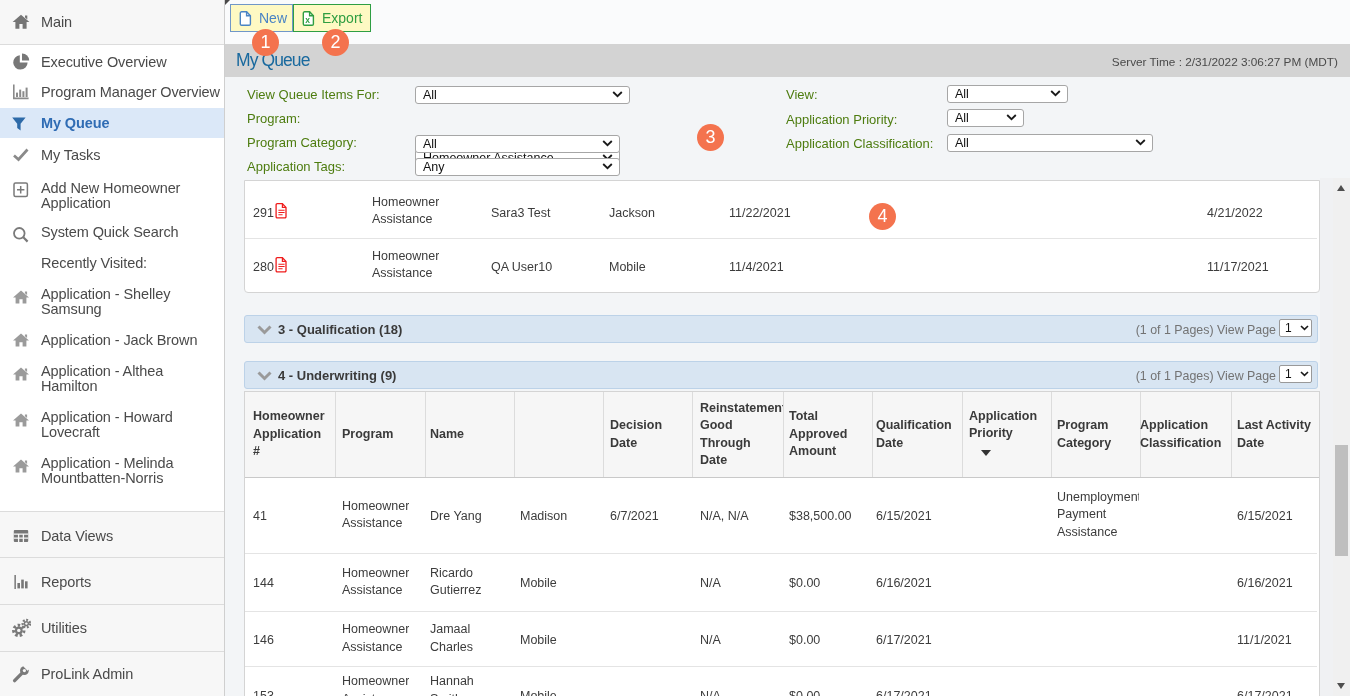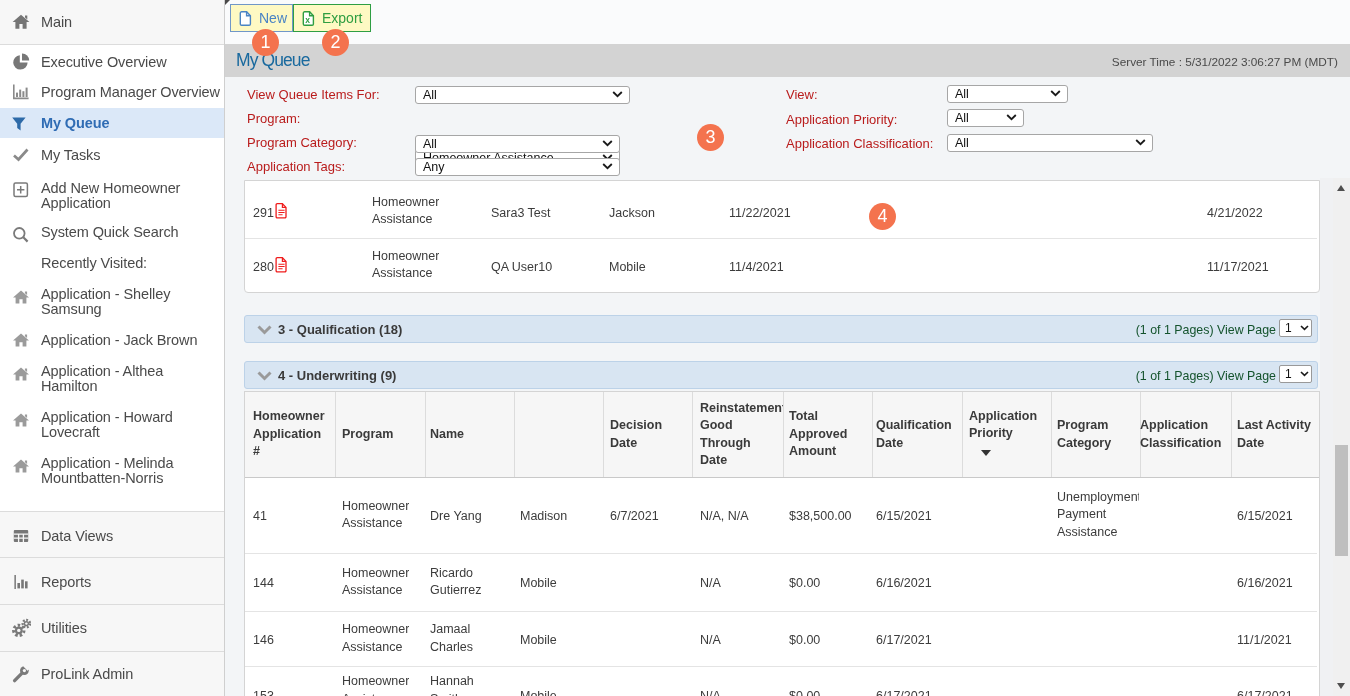--- a/index.html
+++ b/index.html
@@ -12,32 +12,32 @@
 .sdiv{position:absolute;left:0;width:224px;height:0;border-top:1px solid #dcdcdc;}
 .sitem{position:absolute;left:41px;font-size:14.5px;color:#4a4a4a;line-height:14.6px;letter-spacing:-0.1px;}
 .sicon{position:absolute;left:11px;width:20px;height:20px;}
 
 #main{position:absolute;left:225px;top:0;width:1125px;height:696px;background:#f3f5f7;}
 #topstrip{position:absolute;left:0;top:0;width:1125px;height:44px;background:#fafbfc;}
 .btn{position:absolute;top:4px;height:26px;background:#fef9c3;display:flex;align-items:center;font-size:14px;}
 #titlebar{position:absolute;left:0;top:44px;width:1125px;height:33px;background:#d3d3d3;}
 #titlebar .t{position:absolute;left:11px;top:6px;font-size:17.5px;letter-spacing:-0.9px;color:#19699e;}
 #titlebar .st{position:absolute;right:12px;top:11px;font-size:11.8px;color:#4a4a4a;}
-.flabel{position:absolute;font-size:13px;color:#b91c1c;}
+.flabel{position:absolute;font-size:13px;color:#4d7c0f;}
 .sel{position:absolute;height:15px;background:#fff;border:1px solid #a6a6a6;border-radius:3px;
  font-size:12.5px;color:#111;padding:1px 0 0 7px;line-height:14px;}
 .sel svg{position:absolute;right:6px;top:4px;}
 .circ{position:absolute;width:27px;height:27px;border-radius:50%;background:#f4734e;color:#fff;
  font-size:18px;text-align:center;line-height:27px;z-index:20;}
 
 #vp{position:absolute;left:0;top:178px;width:1125px;height:518px;overflow:hidden;}
 .wbox{position:absolute;left:19px;width:1074px;background:#fff;border:1px solid #d4d4d4;}
 .gbar{position:absolute;left:19px;width:1072px;height:26px;background:#d8e5f2;border:1px solid #bcd2e8;border-radius:3px;}
 .gbar .gt{position:absolute;left:33px;top:6px;font-size:13px;font-weight:bold;color:#3a3a3a;}
-.gbar .pg{position:absolute;right:41px;top:6.5px;font-size:12.4px;color:#14532d;}
+.gbar .pg{position:absolute;right:41px;top:6.5px;font-size:12.4px;color:#737373;}
 .psel{position:absolute;right:5px;top:3px;width:26px;height:16px;background:#fff;border:1px solid #999;
  border-radius:2px;font-size:12px;color:#111;padding-left:5px;line-height:17px;}
 .psel svg{position:absolute;right:2px;top:5px;}
 .rline{position:absolute;left:0;width:1072px;height:0;border-top:1px solid #e4e4e4;}
 .vline{position:absolute;top:0;width:0;border-left:1px solid #dcdcdc;}
 .hc{position:absolute;display:flex;align-items:center;font-size:12.5px;font-weight:bold;color:#3a3a3a;
  line-height:17.5px;overflow:hidden;}
 .dc{position:absolute;font-size:12.5px;color:#3c3c3c;line-height:17.5px;overflow:hidden;}
 
 #rstrip{position:absolute;left:1320px;top:178px;width:13px;height:518px;background:#f0f1f3;}
@@ -178,21 +178,21 @@
             <text x="3.2" y="12" font-size="8.5" font-weight="bold" fill="#2f9e41" font-family="Liberation Sans,sans-serif">x</text>
           </svg>
     Export
   </div>
   <div class="circ" style="left:27px;top:29px;">1</div>
   <div class="circ" style="left:97px;top:29px;">2</div>
 </div>
 
 <div id="titlebar">
   <div class="t">My Queue</div>
-  <div class="st">Server Time : 5/31/2022 3:06:27 PM (MDT)</div>
+  <div class="st">Server Time : 2/31/2022 3:06:27 PM (MDT)</div>
 </div>
 
 <div class="flabel" style="left:22px;top:87px;">View Queue Items For:</div>
 <div class="flabel" style="left:22px;top:111px;">Program:</div>
 <div class="flabel" style="left:22px;top:135px;">Program Category:</div>
 <div class="flabel" style="left:22px;top:159px;">Application Tags:</div>
 <div class="sel" style="left:190px;top:86px;width:206px;">All<svg width="11" height="7" viewBox="0 0 11 7">
           <path d="M1.2 1 L5.5 5.2 L9.8 1" fill="none" stroke="#1a1a1a" stroke-width="1.8"></path>
         </svg></div>
 <div class="sel" style="left:190px;top:109px;width:196px;margin-top:40px;">Homeowner Assistance<svg width="11" height="7" viewBox="0 0 11 7">

